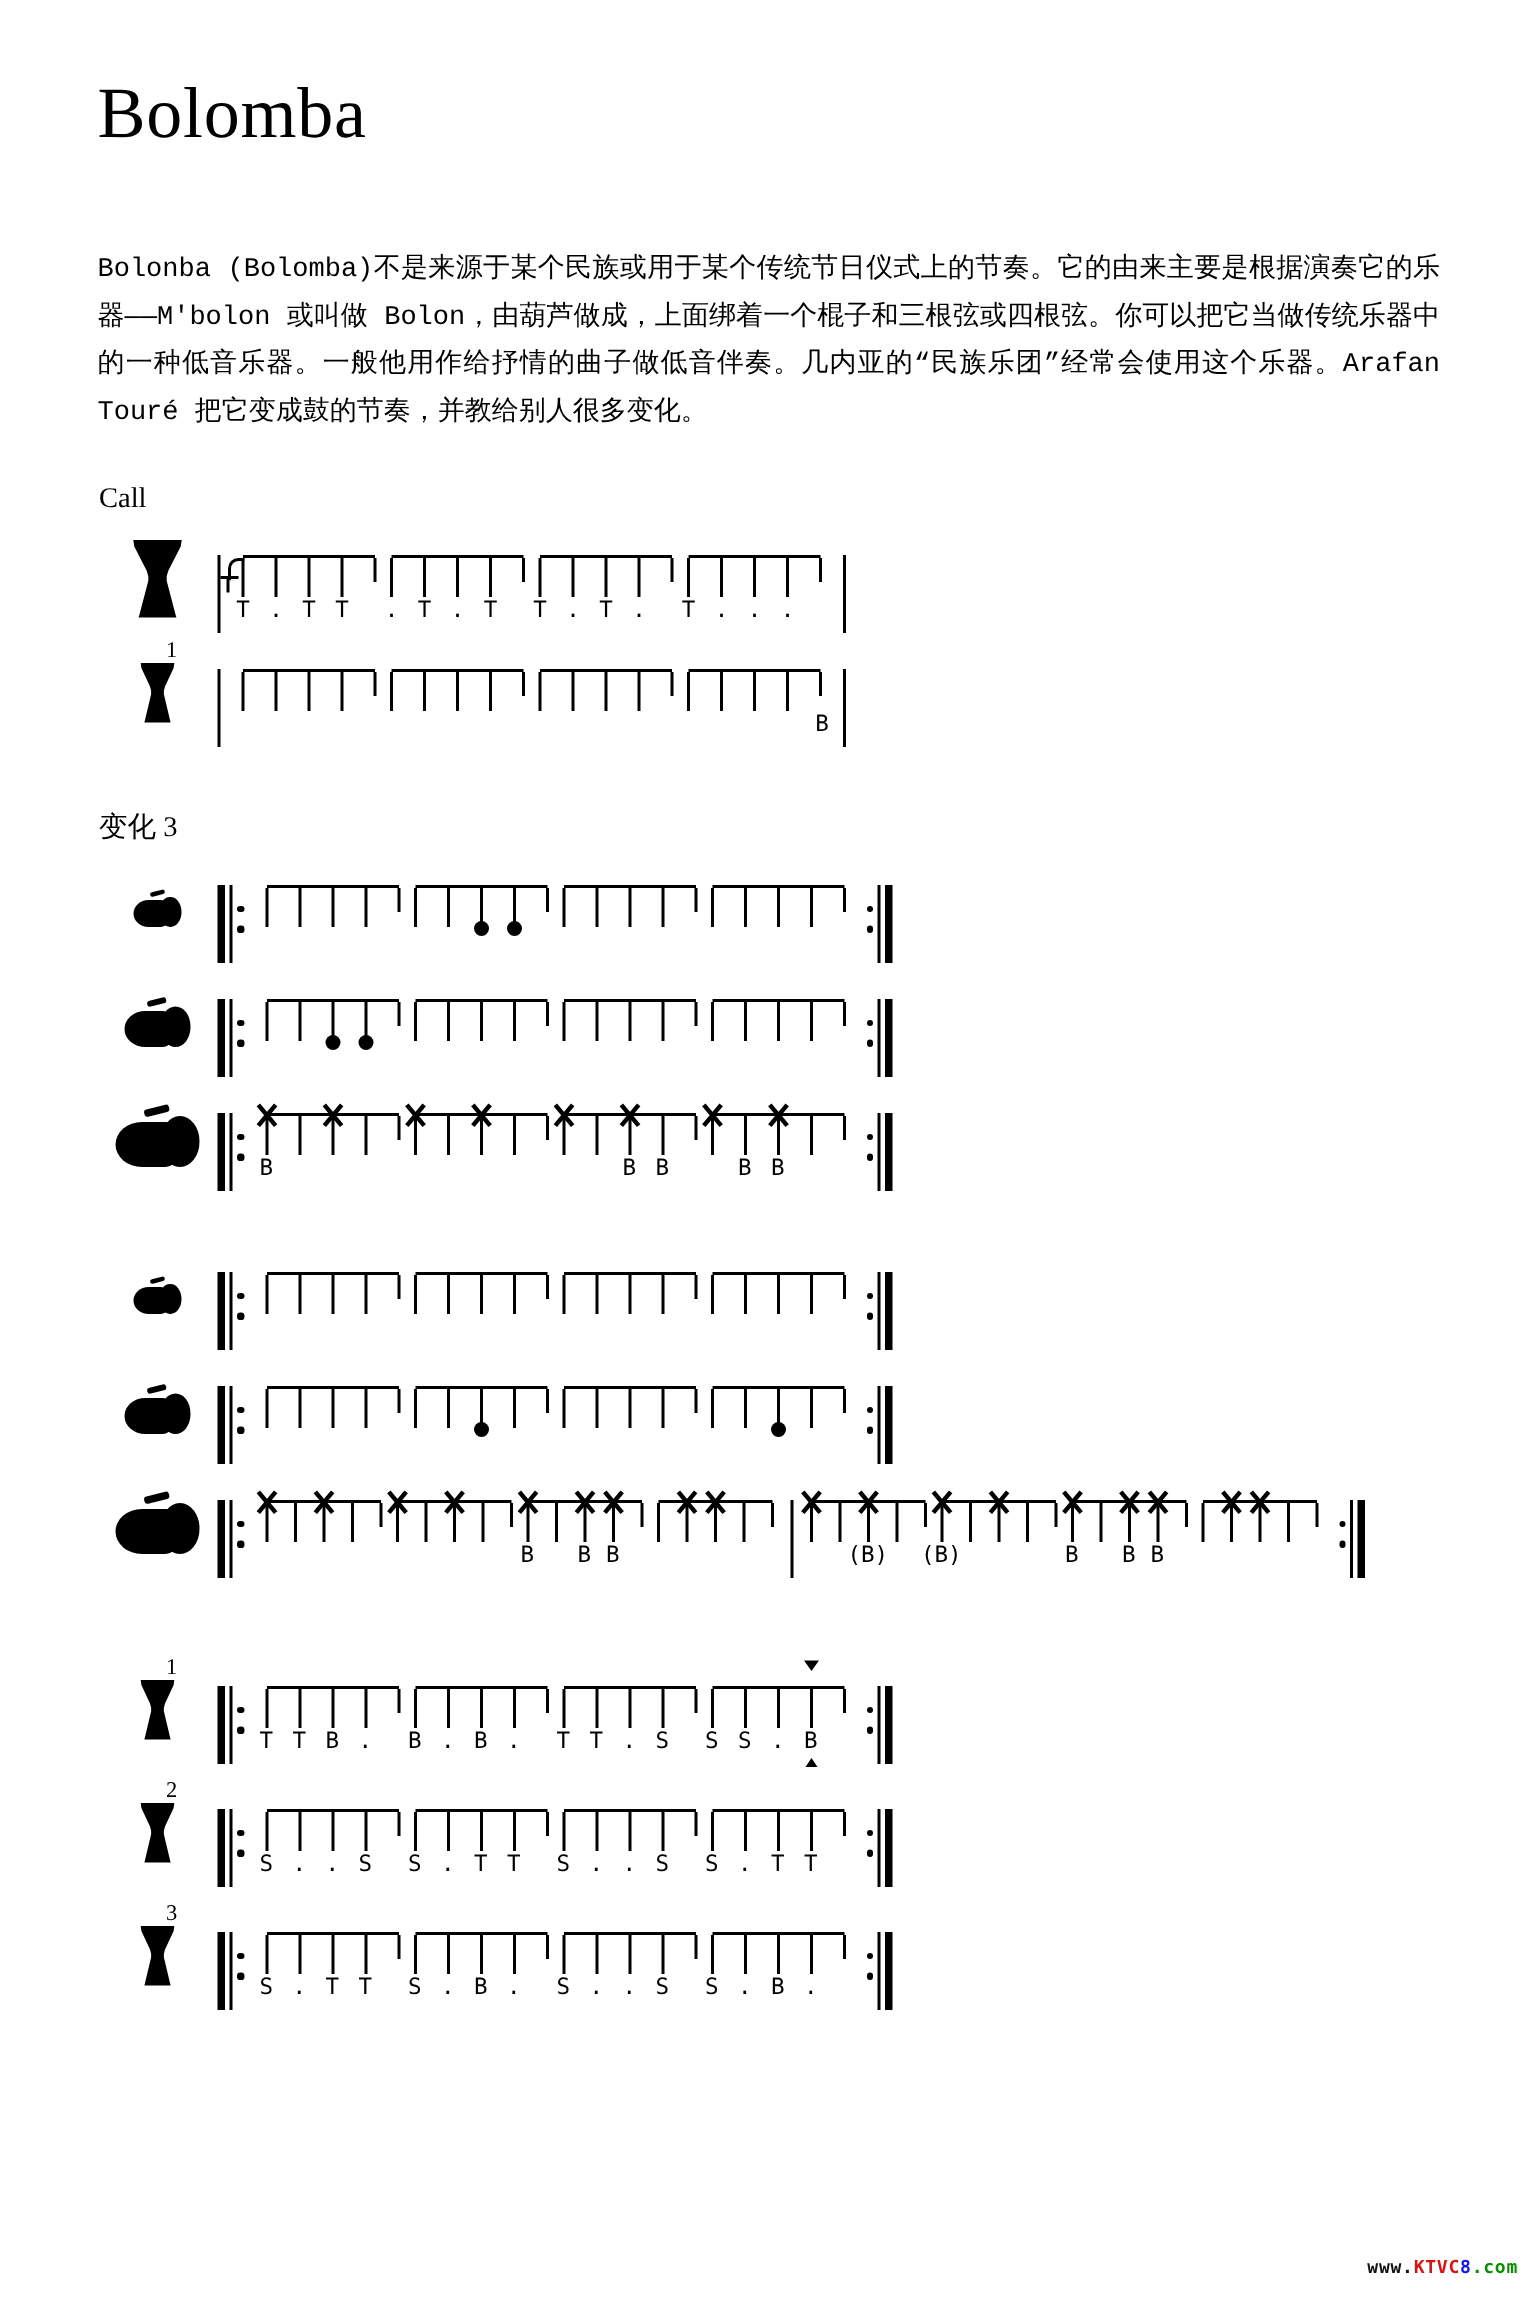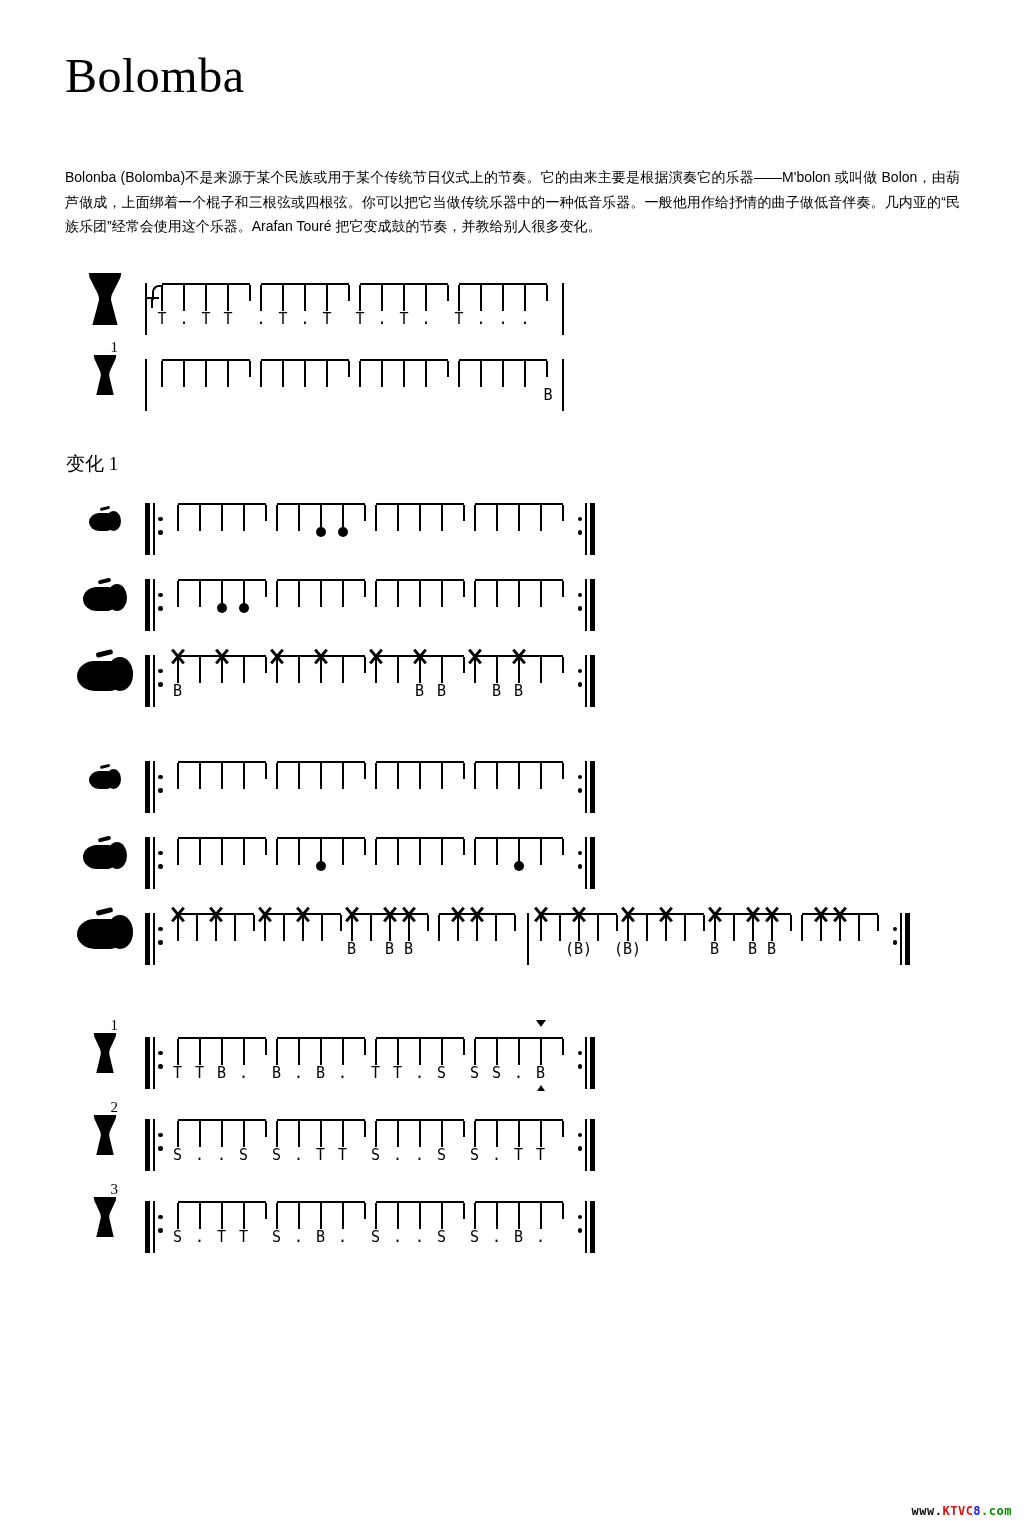--- a/index.html
+++ b/index.html
@@ -2,22 +2,22 @@
 <html><head>
 <meta charset="utf-8">
 <style>
   html,body{margin:0;padding:0;background:#fff;}
   .page{position:relative;width:1024px;height:1532px;background:#ffffff;color:#000;
         font-family:"Liberation Serif", serif;overflow:hidden;}
   .content{padding:34px 56px 0 65px;}
 
   h1.title{font-family:"Liberation Serif", serif;font-weight:400;font-size:48px;
            margin:14px 0 0 0;letter-spacing:0.5px;}
-  .intro{margin-top:62px;width:895px;font-size:14px;line-height:1.76;
-         text-align:justify;font-family:Liberation Sans, sans-serif;}
+  .intro{margin-top:62px;width:895px;font-size:18px;line-height:1.76;
+         text-align:justify;font-family:Liberation Mono, monospace;}
 
   
   .section{margin-top:40px;}
   .sec0{margin-top:30px;}
   .sec3{margin-top:58px;}
   .seclabel{font-size:19px;margin:0 0 12px 1px;font-family:"Liberation Serif",serif;}
 
   .row{display:flex;align-items:flex-start;margin-bottom:10px;}
   .row.djrow{margin-bottom:16px;}
   .iconbox{width:80px;min-width:80px;height:60px;position:relative;
@@ -88,20 +88,21 @@
 </style>
 </head>
 <body>
 
 <div class="page">
   <div class="content">
     <h1 class="title">Bolomba</h1>
     <p class="intro">Bolonba (Bolomba)不是来源于某个民族或用于某个传统节日仪式上的节奏。它的由来主要是根据演奏它的乐器——M'bolon 或叫做 Bolon，由葫芦做成，上面绑着一个棍子和三根弦或四根弦。你可以把它当做传统乐器中的一种低音乐器。一般他用作给抒情的曲子做低音伴奏。几内亚的“民族乐团”经常会使用这个乐器。Arafan Touré 把它变成鼓的节奏，并教给别人很多变化。</p>
     <div>
         <div class="section sec0">
+          <div class="seclabel">Call</div>
           <div class="row">
             <div class="iconbox">
               <div class="djembe lg"></div>
             </div>
             <div class="staff">
               <span class="bar bs"></span>
               <span class="measure">
                 <span class="group">
                   <span class="cell">
                     <span class="hook"></span>
@@ -195,21 +196,21 @@
                   <span class="cell"></span>
                   <span class="cell"></span>
                   <span class="endlbl">B</span>
                 </span>
               </span>
               <span class="bar be"></span>
             </div>
           </div>
         </div>
         <div class="section sec1">
-          <div class="seclabel">变化 1</div>
+          <div class="seclabel">变化 3</div>
           <div class="row">
             <div class="iconbox">
               <div class="dundun sm">
                 <span class="stick"></span>
               </div>
             </div>
             <div class="staff">
               <span class="rep bs">
                 <span class="bar thick"></span>
                 <span class="bar"></span>

